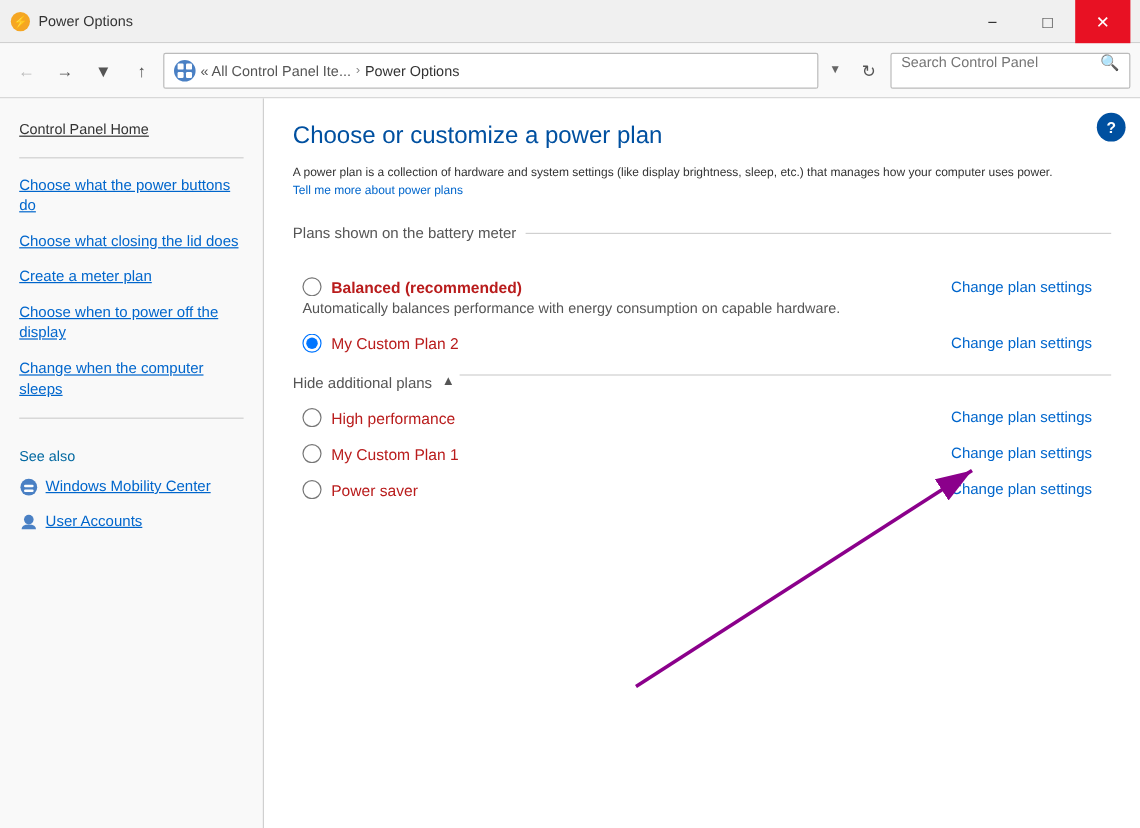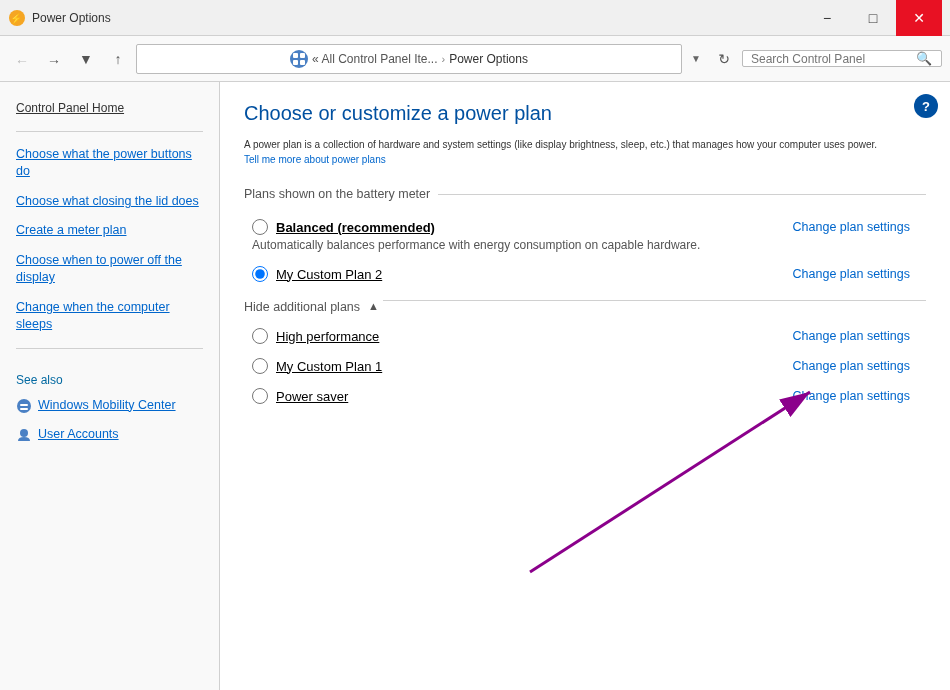--- a/index.html
+++ b/index.html
@@ -79,21 +79,20 @@
       display: flex;
       align-items: center;
       background: white;
       border: 1px solid #bbb;
       height: 30px;
       padding: 0 8px;
       border-radius: 2px;
       font-size: 12px;
       color: #333;
       gap: 4px;
-      justify-content: center;
     }
     .address-path-icon {
       width: 18px;
       height: 18px;
       background: #4a80c4;
       border-radius: 50%;
       display: flex;
       align-items: center;
       justify-content: center;
       color: white;
@@ -131,24 +130,24 @@
       align-items: center;
       justify-content: center;
       cursor: pointer;
       color: #555;
       font-size: 14px;
       border: none;
       background: transparent;
     }
     .search-box {
       display: flex;
-      align-items: flex-end;
+      align-items: flex-start;
       background: white;
       border: 1px solid #bbb;
-      height: 17px;
+      height: 30px;
       width: 200px;
       padding: 0 8px;
       border-radius: 2px;
       gap: 4px;
     }
     .search-input {
       flex: 1;
       border: none;
       outline: none;
       font-size: 12px;
@@ -234,21 +233,21 @@
     .content-description a {
       color: #0066cc;
       text-decoration: none;
       cursor: pointer;
     }
 
     
     .plans-section-label {
       font-size: 12.5px;
       color: #555;
-      margin-bottom: 12px;
+      margin-bottom: 24px;
       display: flex;
       align-items: center;
       gap: 8px;
     }
     .plans-section-label::after {
       content: '';
       flex: 1;
       height: 1px;
       background: #d0d0d0;
     }
@@ -261,22 +260,21 @@
     }
     .plan-radio-row {
       display: flex;
       align-items: center;
       gap: 8px;
       width: 100%;
     }
     .plan-name {
       font-size: 13px;
       font-weight: 600;
-      color: #000000;
-      text-decoration: underline;
+      color: #b91c1c;
     }
     .plan-name.normal { font-weight: 400; }
     .plan-description {
       font-size: 12px;
       color: #555;
       margin-top: 3px;
     }
     .change-plan-link {
       color: #0066cc;
       font-size: 12.5px;

